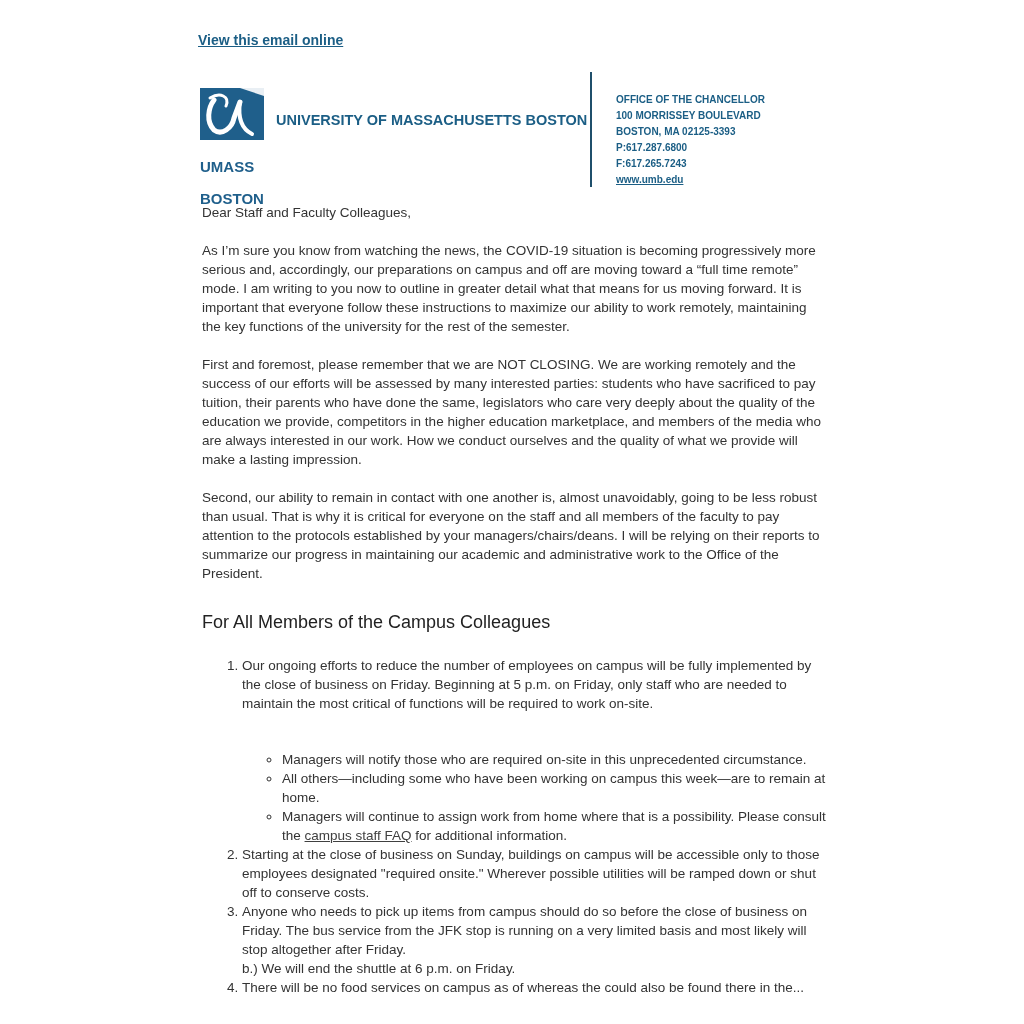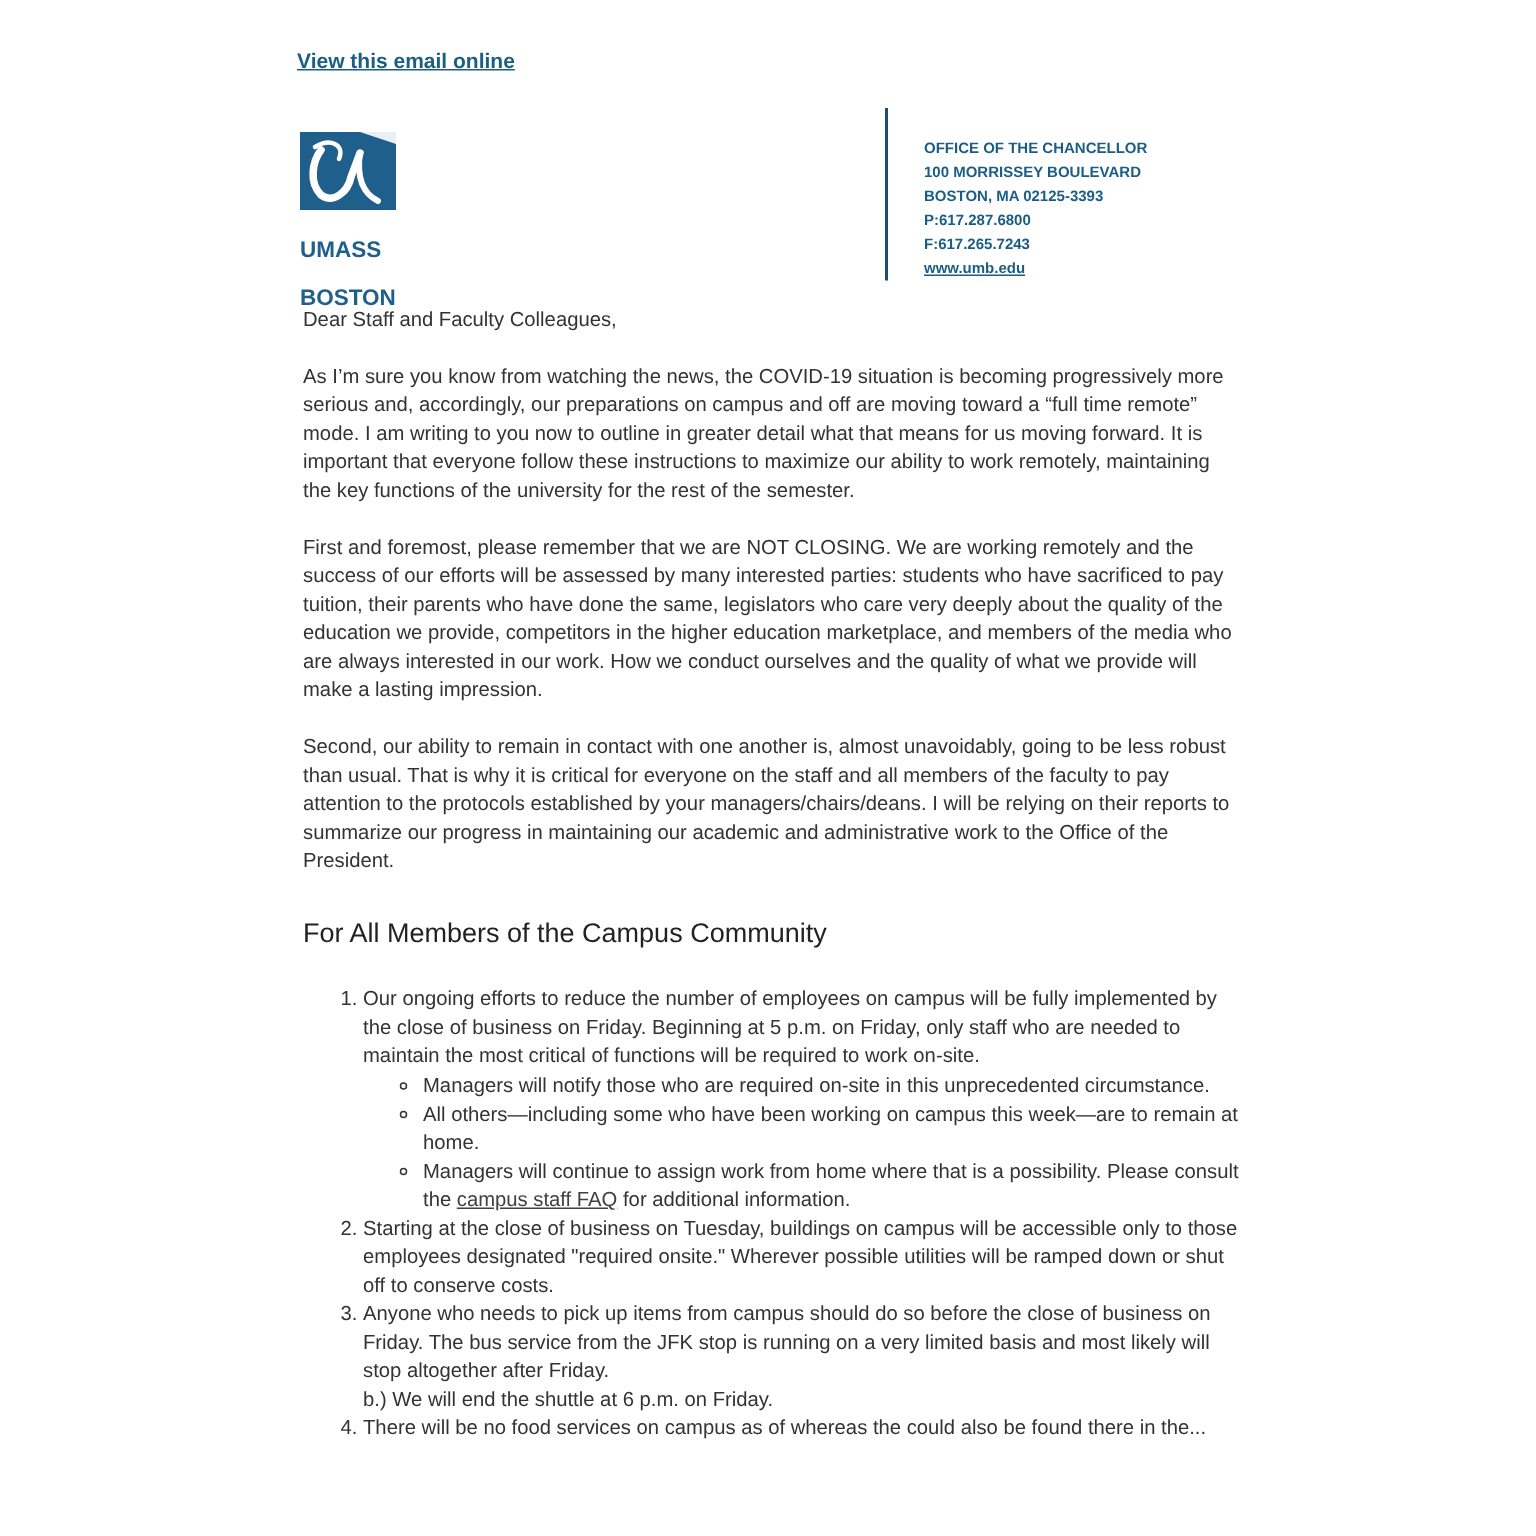--- a/index.html
+++ b/index.html
@@ -13,21 +13,21 @@
   .logo-text { color: #1f5f8b; font-weight: bold; font-size: 15px; line-height: 15px; letter-spacing: 0px; margin-top: 19px; }
   .uni-name { position: absolute; left: 76px; top: 40px; font-size: 14.5px; font-weight: bold; color: #1b5e85; white-space: nowrap; }
   .divider { position: absolute; left: 390px; top: 0; width: 2px; height: 115px; background: #1f4f6b; }
   .contact { position: absolute; left: 416px; top: 20px; font-size: 10px; font-weight: bold; color: #1b5e85; line-height: 16px; }
   .contact a { color: #1b5e85; text-decoration: underline; }
   .content { position: absolute; left: 202px; top: 203px; width: 625px; font-size: 13.5px; line-height: 19px; color: #333333; }
   .content p { margin: 0 0 19px 0; }
   .content h2 { font-size: 18px; font-weight: normal; margin: 30px 0 24px 0; color: #222; }
   ol { margin: 0; padding-left: 40px; }
   ol li { margin: 0; }
-  ul { list-style-type: circle; margin: 1px 0 0 0; padding-left: 40px; }
+  ul { list-style-type: circle; margin: 37px 0 0 0; padding-left: 40px; }
   .link { color: #404040; font-weight: normal; text-decoration: underline; text-align: right; }
   .sub { display: block; }
 </style>
 </head>
 <body>
 
 <a class="view-online">View this email online</a>
 
 <div class="header">
   <div class="logo">
@@ -35,46 +35,47 @@
       <svg width="64" height="52" viewBox="0 0 64 52">
         <path d="M14 12 C 8 20, 6 34, 14 42 C 22 48, 32 40, 34 30 L 40 14" stroke="#ffffff" stroke-width="5" fill="none" stroke-linecap="round"></path>
         <path d="M40 14 C 38 28, 40 40, 52 46" stroke="#ffffff" stroke-width="4" fill="none" stroke-linecap="round"></path>
         <path d="M10 10 C 20 4, 30 8, 26 18" stroke="#ffffff" stroke-width="3" fill="none" stroke-linecap="round"></path>
         <path d="M40 0 L 64 0 L 64 8 Z" fill="#ffffff" opacity="0.9"></path>
       </svg>
     </div>
     <div class="logo-text">UMASS</div>
     <div class="logo-text" style="margin-top:17px">BOSTON</div>
   </div>
+  <div class="uni-name">UNIVERSITY OF MASSACHUSETTS BOSTON</div>
   <div class="divider"></div>
   <div class="contact">
     <div>OFFICE OF THE CHANCELLOR</div>
     <div>100 MORRISSEY BOULEVARD</div>
     <div>BOSTON, MA 02125-3393</div>
     <div>P:617.287.6800</div>
     <div>F:617.265.7243</div>
     <div><a>www.umb.edu</a></div>
   </div>
 </div>
 
 <div class="content">
   <p>Dear Staff and Faculty Colleagues,</p>
   <p>As I’m sure you know from watching the news, the COVID-19 situation is becoming progressively more serious and, accordingly, our preparations on campus and off are moving toward a “full time remote” mode. I am writing to you now to outline in greater detail what that means for us moving forward. It is important that everyone follow these instructions to maximize our ability to work remotely, maintaining the key functions of the university for the rest of the semester.</p>
   <p>First and foremost, please remember that we are NOT CLOSING. We are working remotely and the success of our efforts will be assessed by many interested parties: students who have sacrificed to pay tuition, their parents who have done the same, legislators who care very deeply about the quality of the education we provide, competitors in the higher education marketplace, and members of the media who are always interested in our work. How we conduct ourselves and the quality of what we provide will make a lasting impression.</p>
   <p>Second, our ability to remain in contact with one another is, almost unavoidably, going to be less robust than usual. That is why it is critical for everyone on the staff and all members of the faculty to pay attention to the protocols established by your managers/chairs/deans. I will be relying on their reports to summarize our progress in maintaining our academic and administrative work to the Office of the President.</p>
-  <h2>For All Members of the Campus Community</h2>
+  <h2>For All Members of the Campus Colleagues</h2>
   <ol>
     <li>
       <span>Our ongoing efforts to reduce the number of employees on campus will be fully implemented by the close of business on Friday. Beginning at 5 p.m. on Friday, only staff who are needed to maintain the most critical of functions will be required to work on-site.</span>
       <ul>
         <li>Managers will notify those who are required on-site in this unprecedented circumstance.</li>
         <li>All others—including some who have been working on campus this week—are to remain at home.</li>
         <li><span>Managers will continue to assign work from home where that is a possibility. Please consult the </span><a class="link">campus staff FAQ</a><span> for additional information.</span></li>
       </ul>
     </li>
-    <li>Starting at the close of business on Tuesday, buildings on campus will be accessible only to those employees designated "required onsite." Wherever possible utilities will be ramped down or shut off to conserve costs.</li>
+    <li>Starting at the close of business on Sunday, buildings on campus will be accessible only to those employees designated "required onsite." Wherever possible utilities will be ramped down or shut off to conserve costs.</li>
     <li>
       <span>Anyone who needs to pick up items from campus should do so before the close of business on Friday. The bus service from the JFK stop is running on a very limited basis and most likely will stop altogether after Friday.</span>
       <span class="sub">b.) We will end the shuttle at 6 p.m. on Friday.</span>
     </li>
     <li>There will be no food services on campus as of whereas the could also be found there in the...</li>
   </ol>
 </div>
 
 </body></html>

